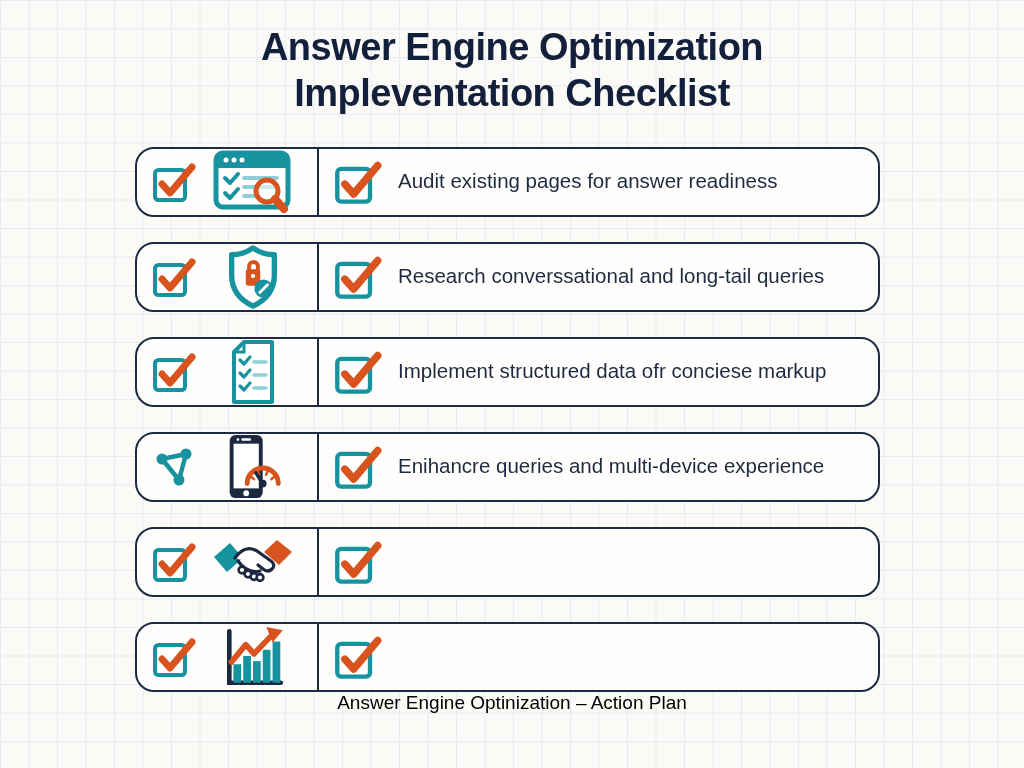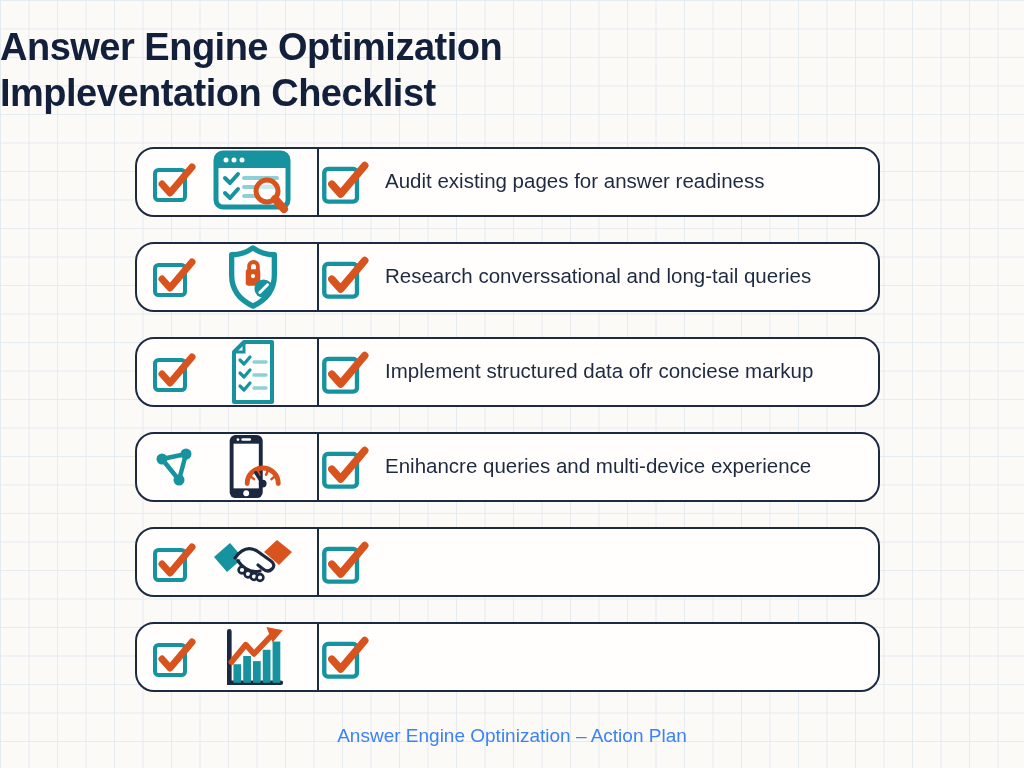--- a/index.html
+++ b/index.html
@@ -8,21 +8,21 @@
     font-family:"Liberation Sans", sans-serif;
     background-color:#fbfaf7;
     background-image:
       linear-gradient(to right, #e6eaf1 1px, transparent 1px),
       linear-gradient(to bottom, #e6eaf1 1px, transparent 1px);
     background-size:28.5px 28.5px;
     color:#1c2940;
     position:relative;
   }
   .title {
-    text-align:left;
+    text-align:center;
     margin-top:24px;
     font-size:38px;
     font-weight:bold;
     letter-spacing:-0.5px;
     line-height:1.22;
     color:#13203b;
   }
   .rows {
     width:745px;
     margin:30px 0 0 135px;
@@ -50,38 +50,37 @@
   .row-left .main-icon {
     flex:1;
     display:flex;
     justify-content:center;
     align-items:center;
   }
   .row-right {
     flex:1;
     display:flex;
     align-items:center;
-    padding-left:2px;
+    padding-left:15px;
   }
   .cbx { flex:none; }
   .row-text {
     margin-left:16px;
     font-size:20.5px;
     line-height:1.3;
     color:#1e2a40;
     display:flex;
     flex-direction:column;
     justify-content:center;
   }
   .row-text .line:empty { display:none; }
   .footer {
     text-align:center;
-    margin-top:33px;
     font-size:19px;
-    color:#3b82f6;
+    color:#000000;
   }
   svg { display:block; }
 </style>
 </head>
 <body>
 
 <div class="title">
   <div>Answer Engine Optimization</div>
   <div>Impleventation Checklist</div>
 </div>

